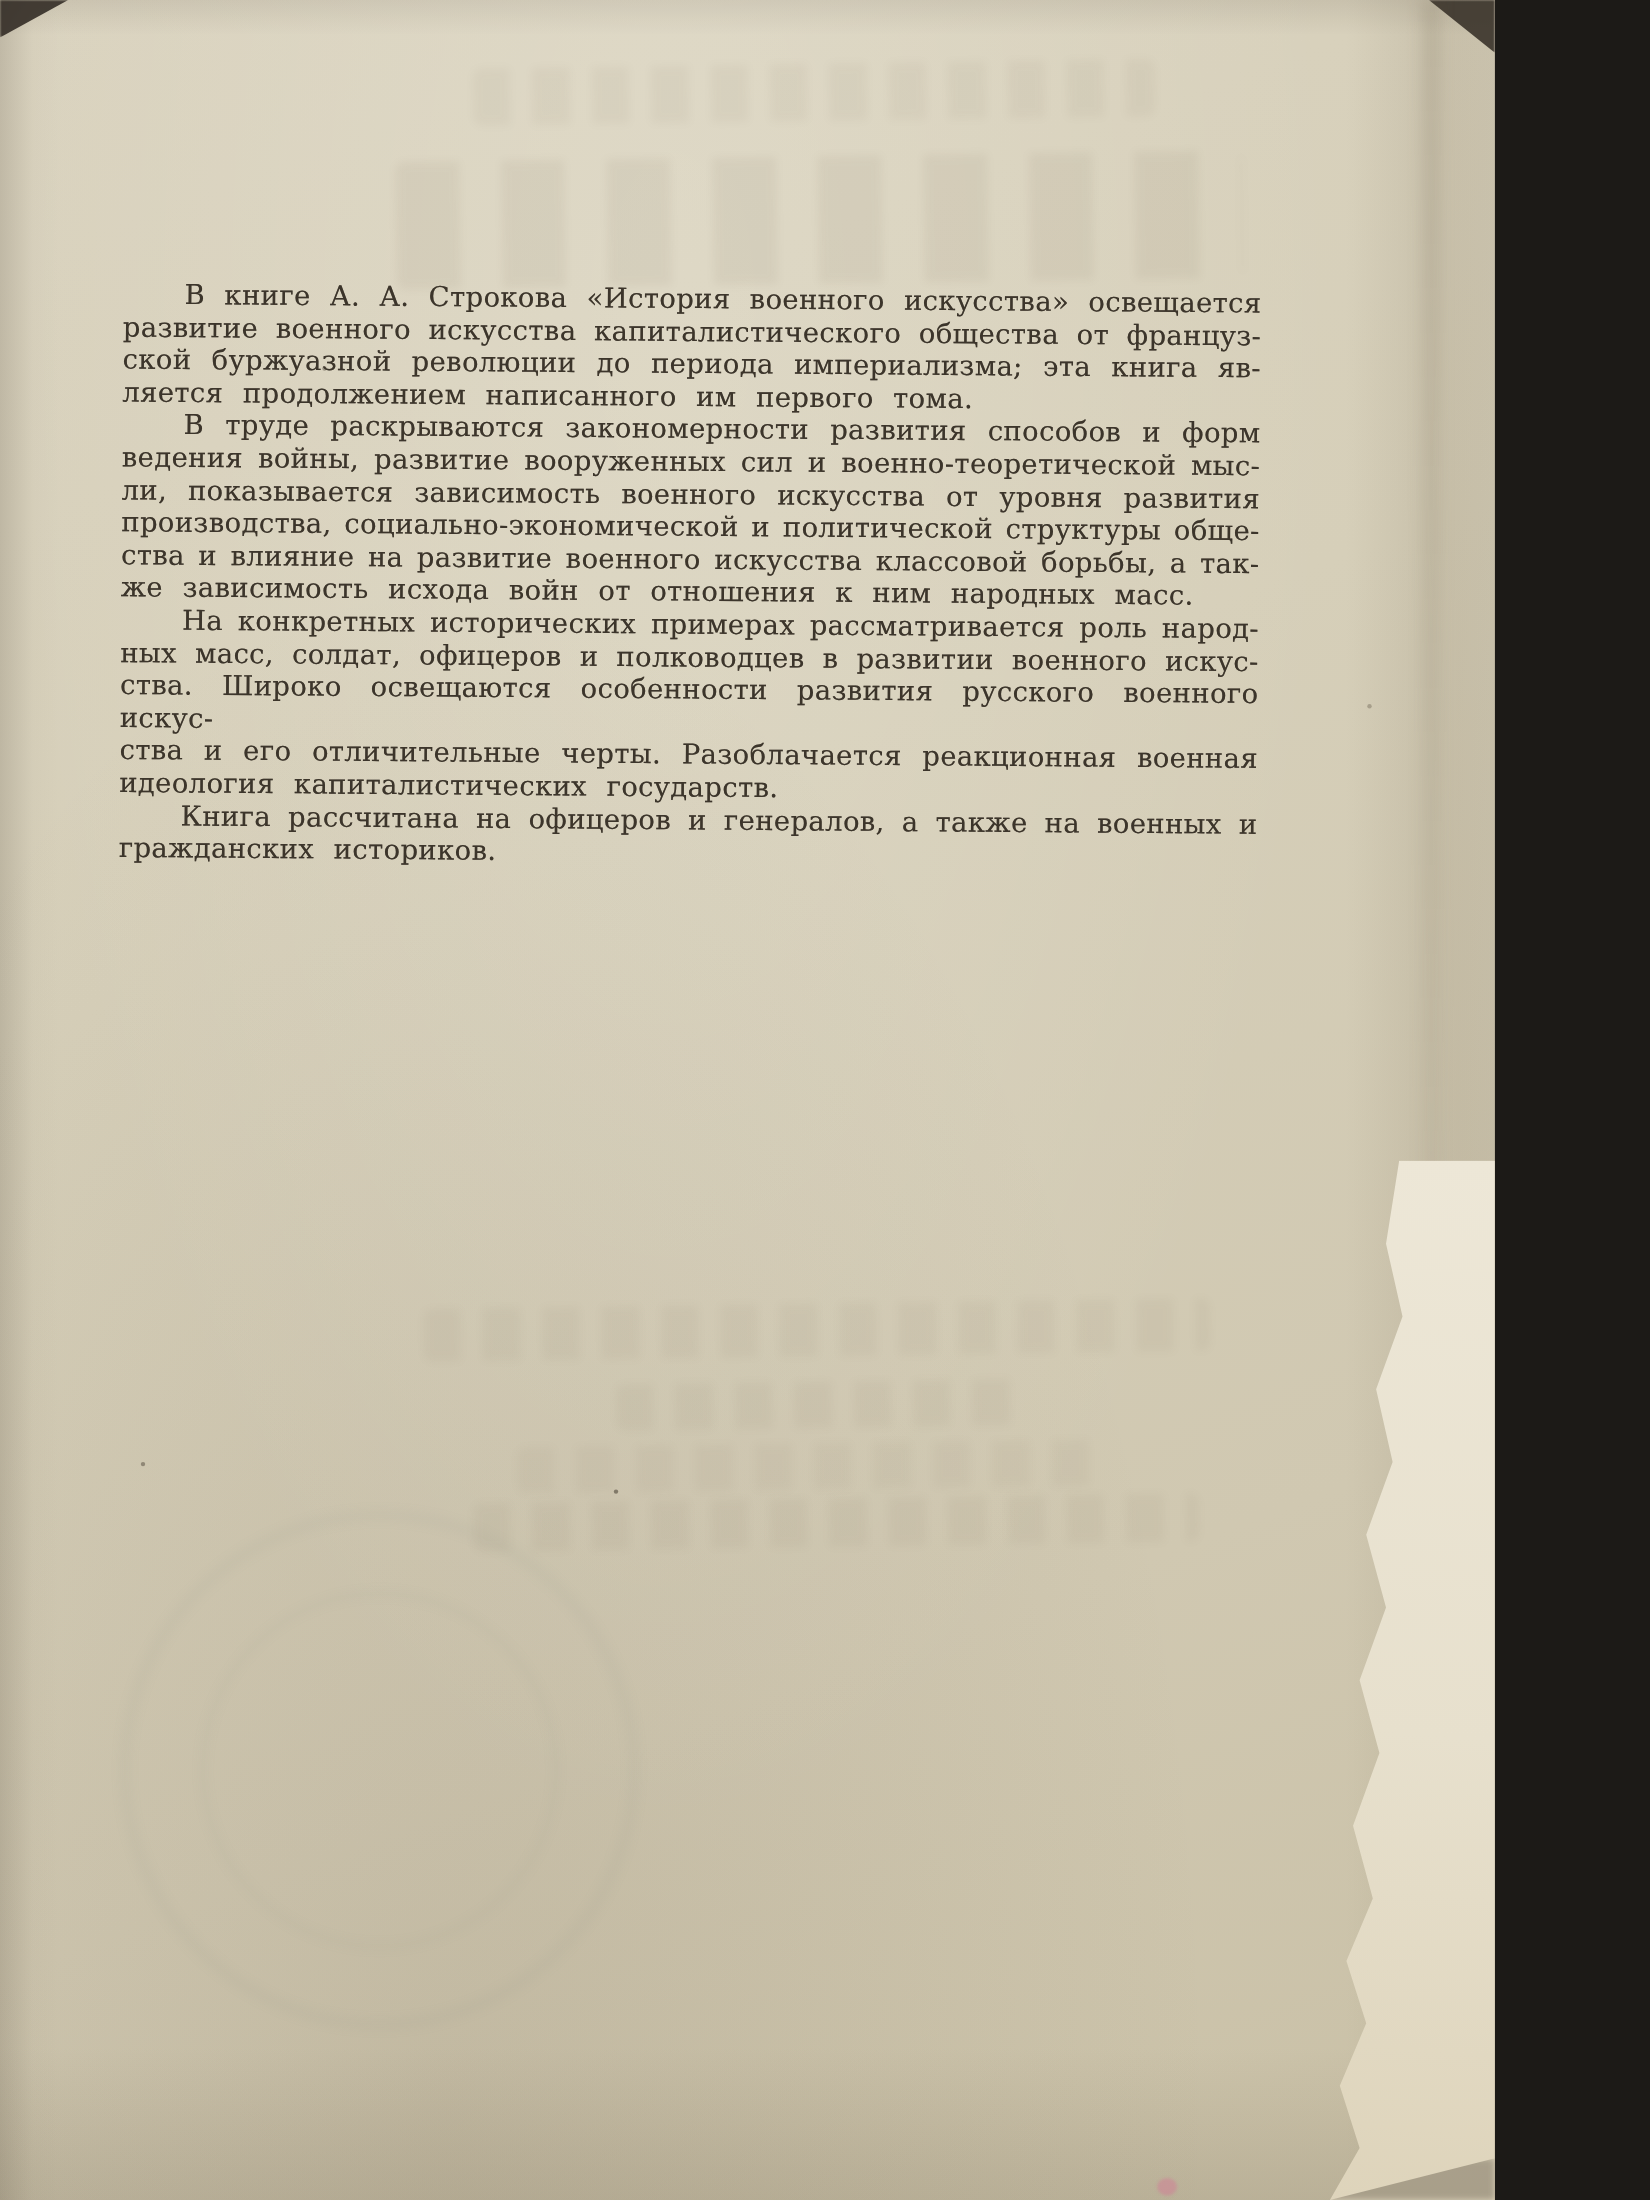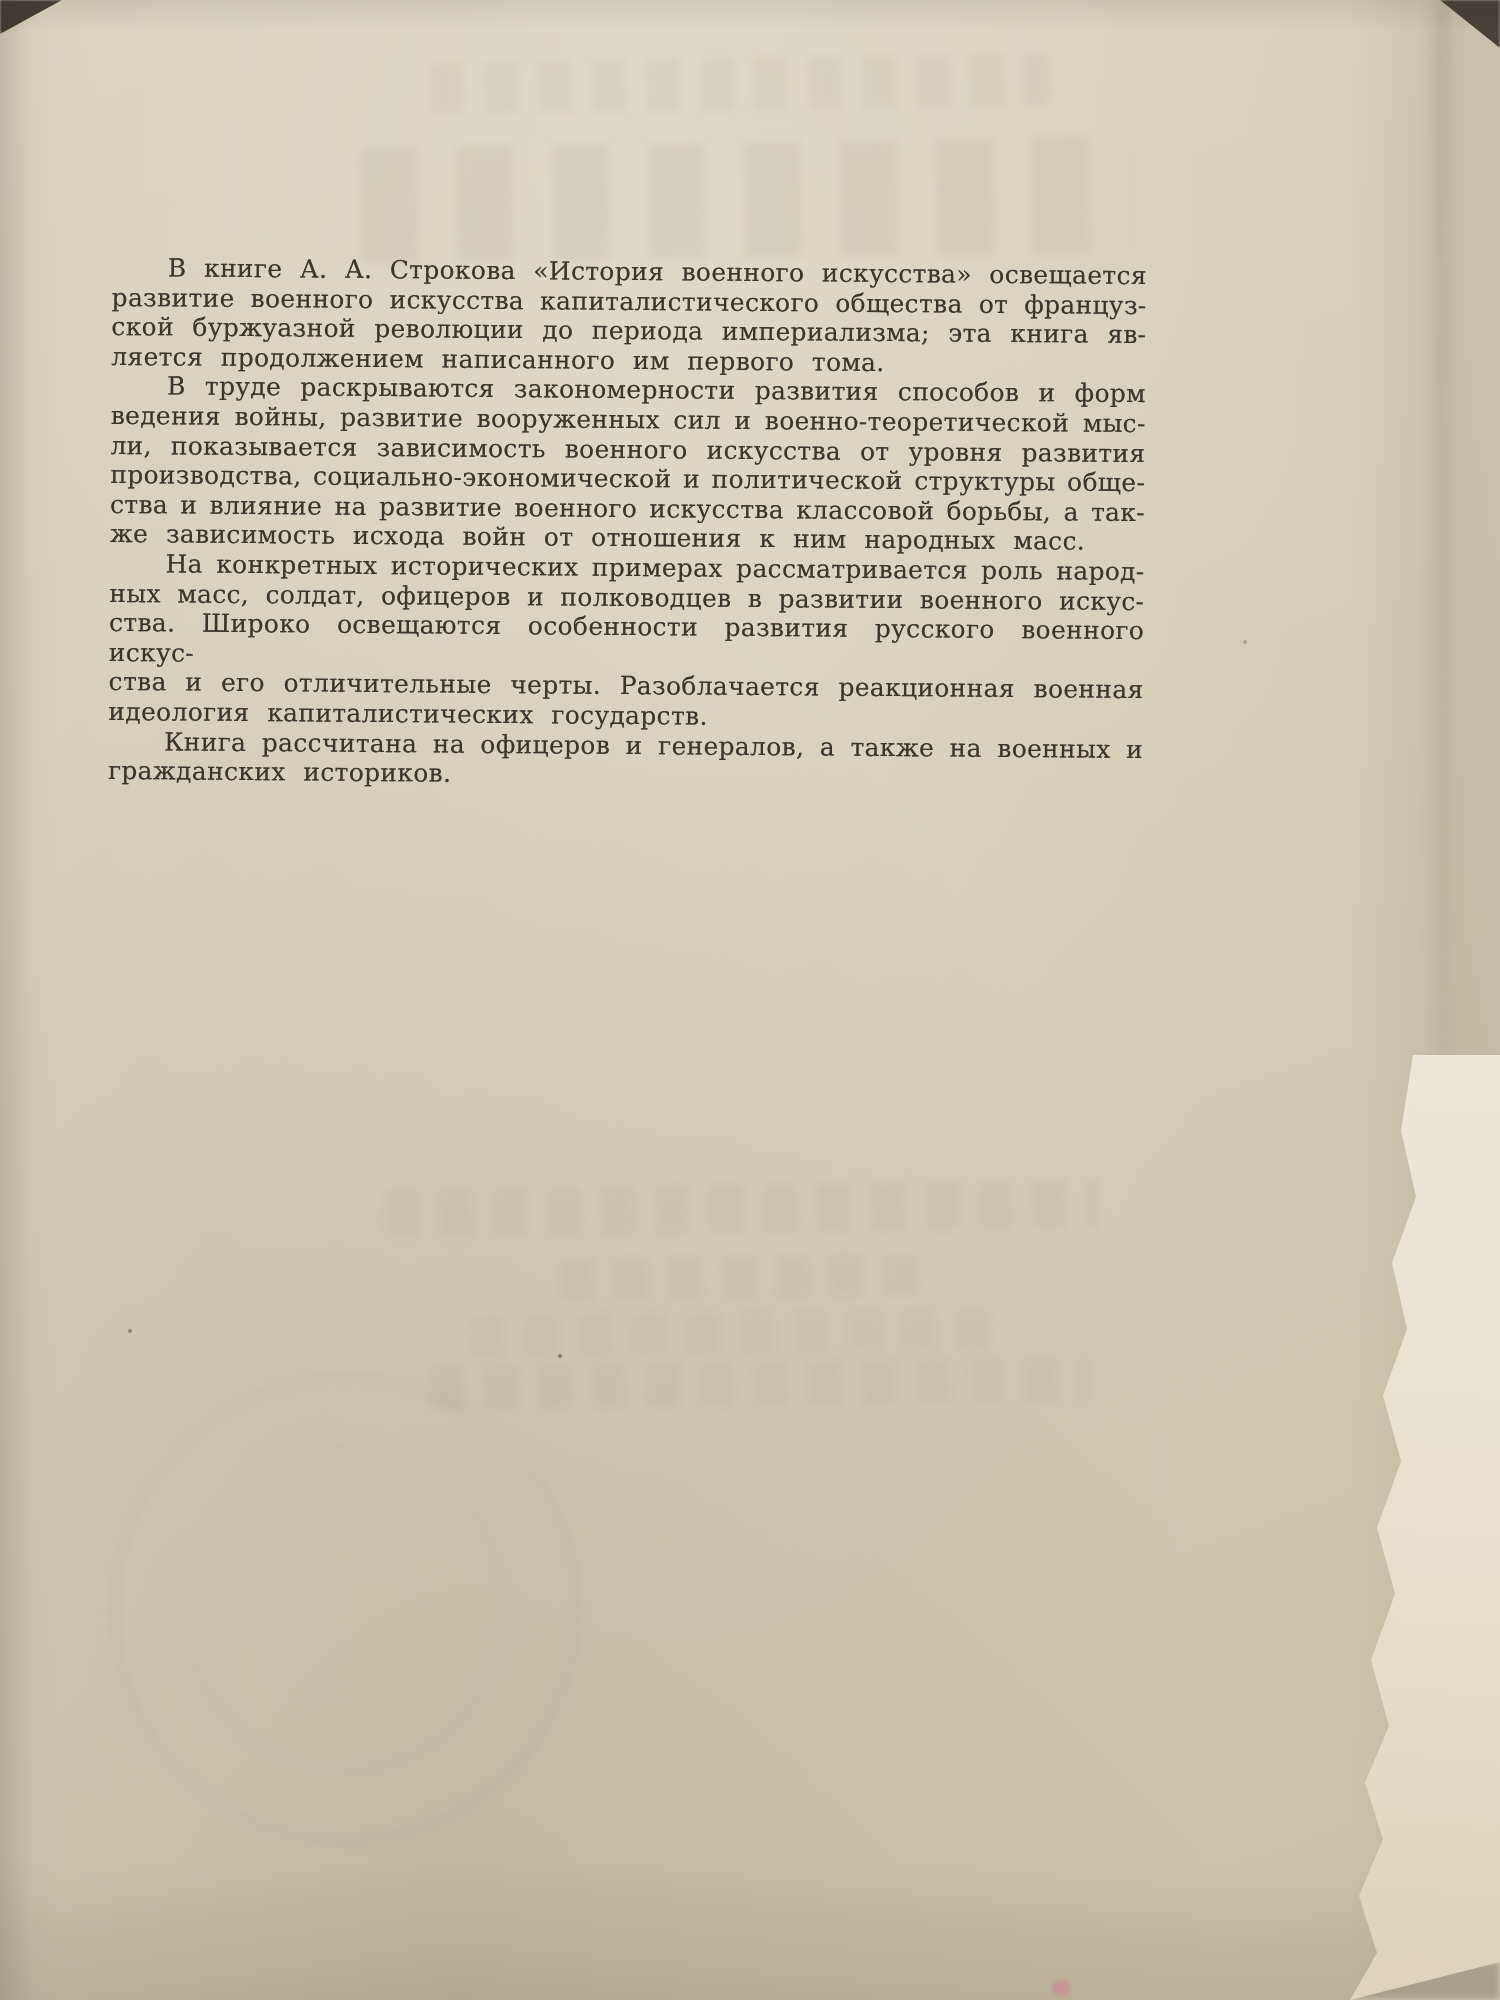--- a/index.html
+++ b/index.html
@@ -1,17 +1,17 @@
 <!DOCTYPE html>
 <html><head>
 <meta charset="utf-8">
 <style>
   html,body{margin:0;padding:0;background:#1c1a17;}
   #photo{
-    position:relative;width:1500px;height:2000px;overflow:hidden;
+    position:relative;width:1359px;height:2000px;overflow:hidden;
     font-family:"DejaVu Serif","Liberation Serif",serif;
     background:
       radial-gradient(ellipse at 45% 14%, rgba(255,255,248,0.16), transparent 58%),
       radial-gradient(ellipse at 30% 96%, rgba(90,75,55,0.10), transparent 52%),
       linear-gradient(90deg, rgba(60,50,38,0.16) 0%, rgba(60,50,38,0.02) 2.2%, transparent 4%),
       linear-gradient(180deg, rgba(60,50,38,0.10) 0%, transparent 1.6%),
       linear-gradient(90deg, transparent 90%, rgba(95,82,60,0.08) 94%, rgba(110,95,70,0.15) 97.5%, rgba(95,83,62,0.12) 100%),
       linear-gradient(0deg, rgba(80,68,48,0.13) 0%, transparent 7%),
       linear-gradient(160deg,#dad3bf 0%,#d6cfb9 38%,#d0c8b1 72%,#c9c0a6 100%);
   }

